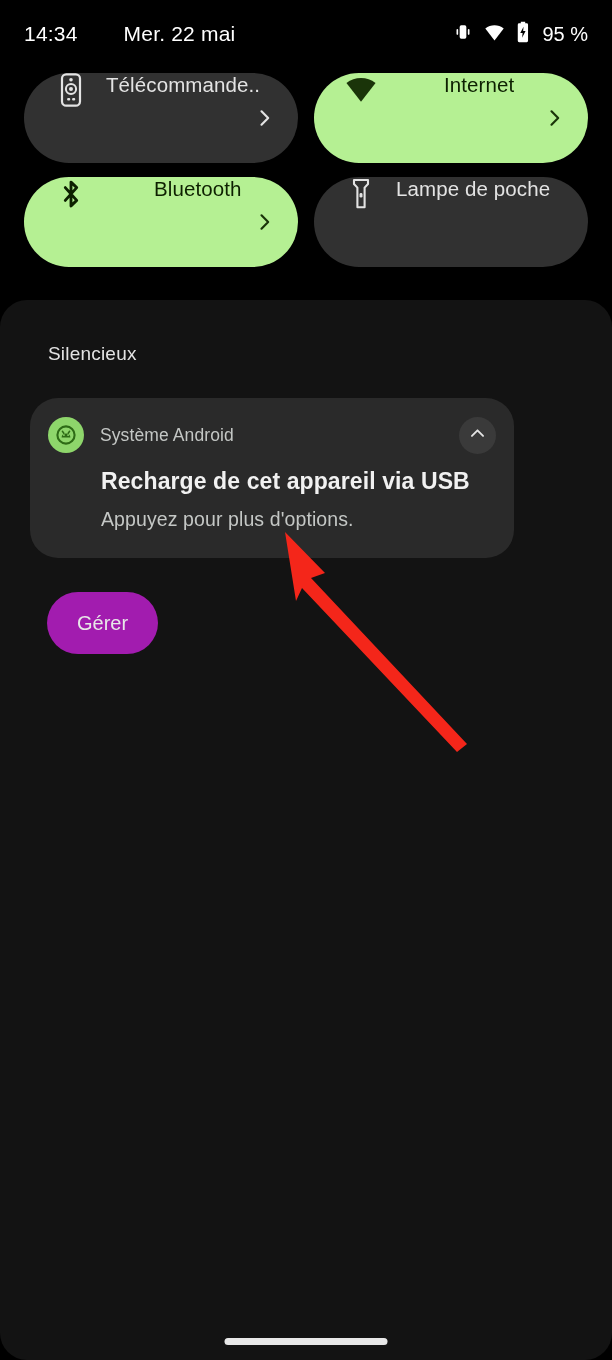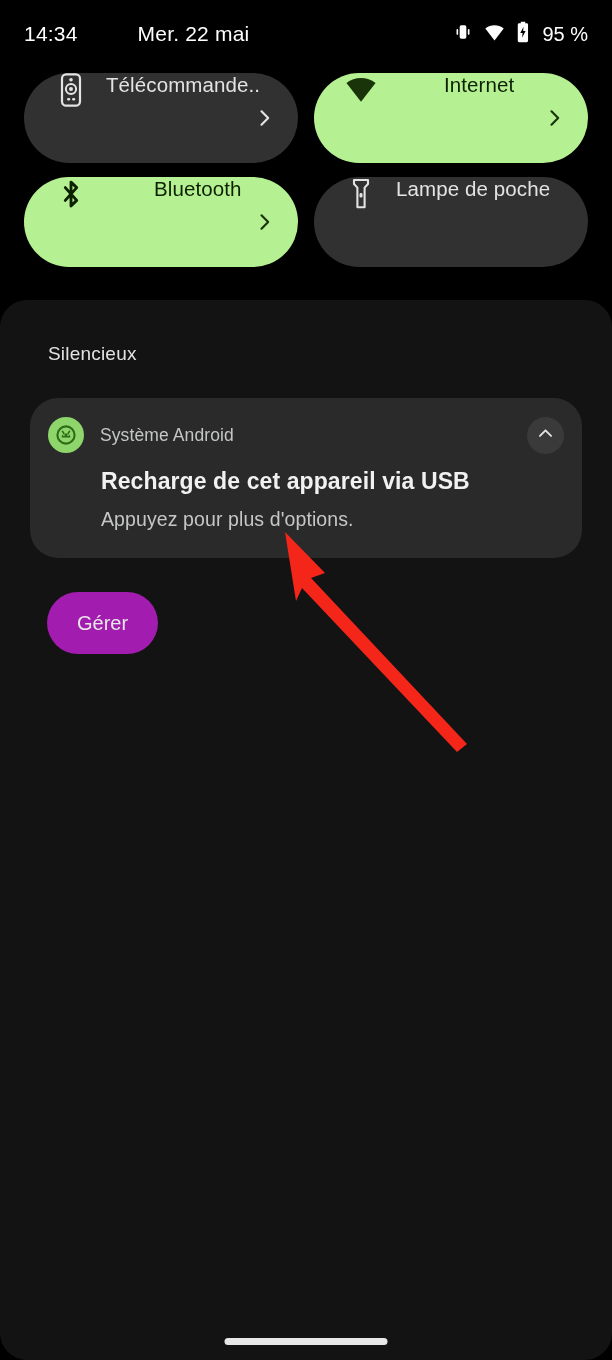--- a/index.html
+++ b/index.html
@@ -25,21 +25,21 @@
     display: flex;
     align-items: center;
     justify-content: space-between;
     padding: 0 24px 0 24px;
     box-sizing: border-box;
     color: #ffffff;
   }
   .status-left {
     display: flex;
     align-items: flex-start;
-    gap: 32px;
+    gap: 18px;
   }
   .status-clock {
     font-size: 21px;
     letter-spacing: .2px;
     color: #fff;
   }
   .status-date {
     font-size: 21px;
     letter-spacing: .2px;
     color: #fff;
@@ -130,21 +130,21 @@
     font-size: 19px;
     color: #e3e3e3;
     letter-spacing: .2px;
   }
 
   
   #notif-card {
     position: absolute;
     top: 98px;
     left: 30px;
-    width: 552px;
+    width: 484px;
     height: 160px;
     background: #2a2a2a;
     border-radius: 28px;
     box-sizing: border-box;
     cursor: pointer;
   }
   .notif-head {
     position: absolute;
     top: 19px;
     left: 18px;

